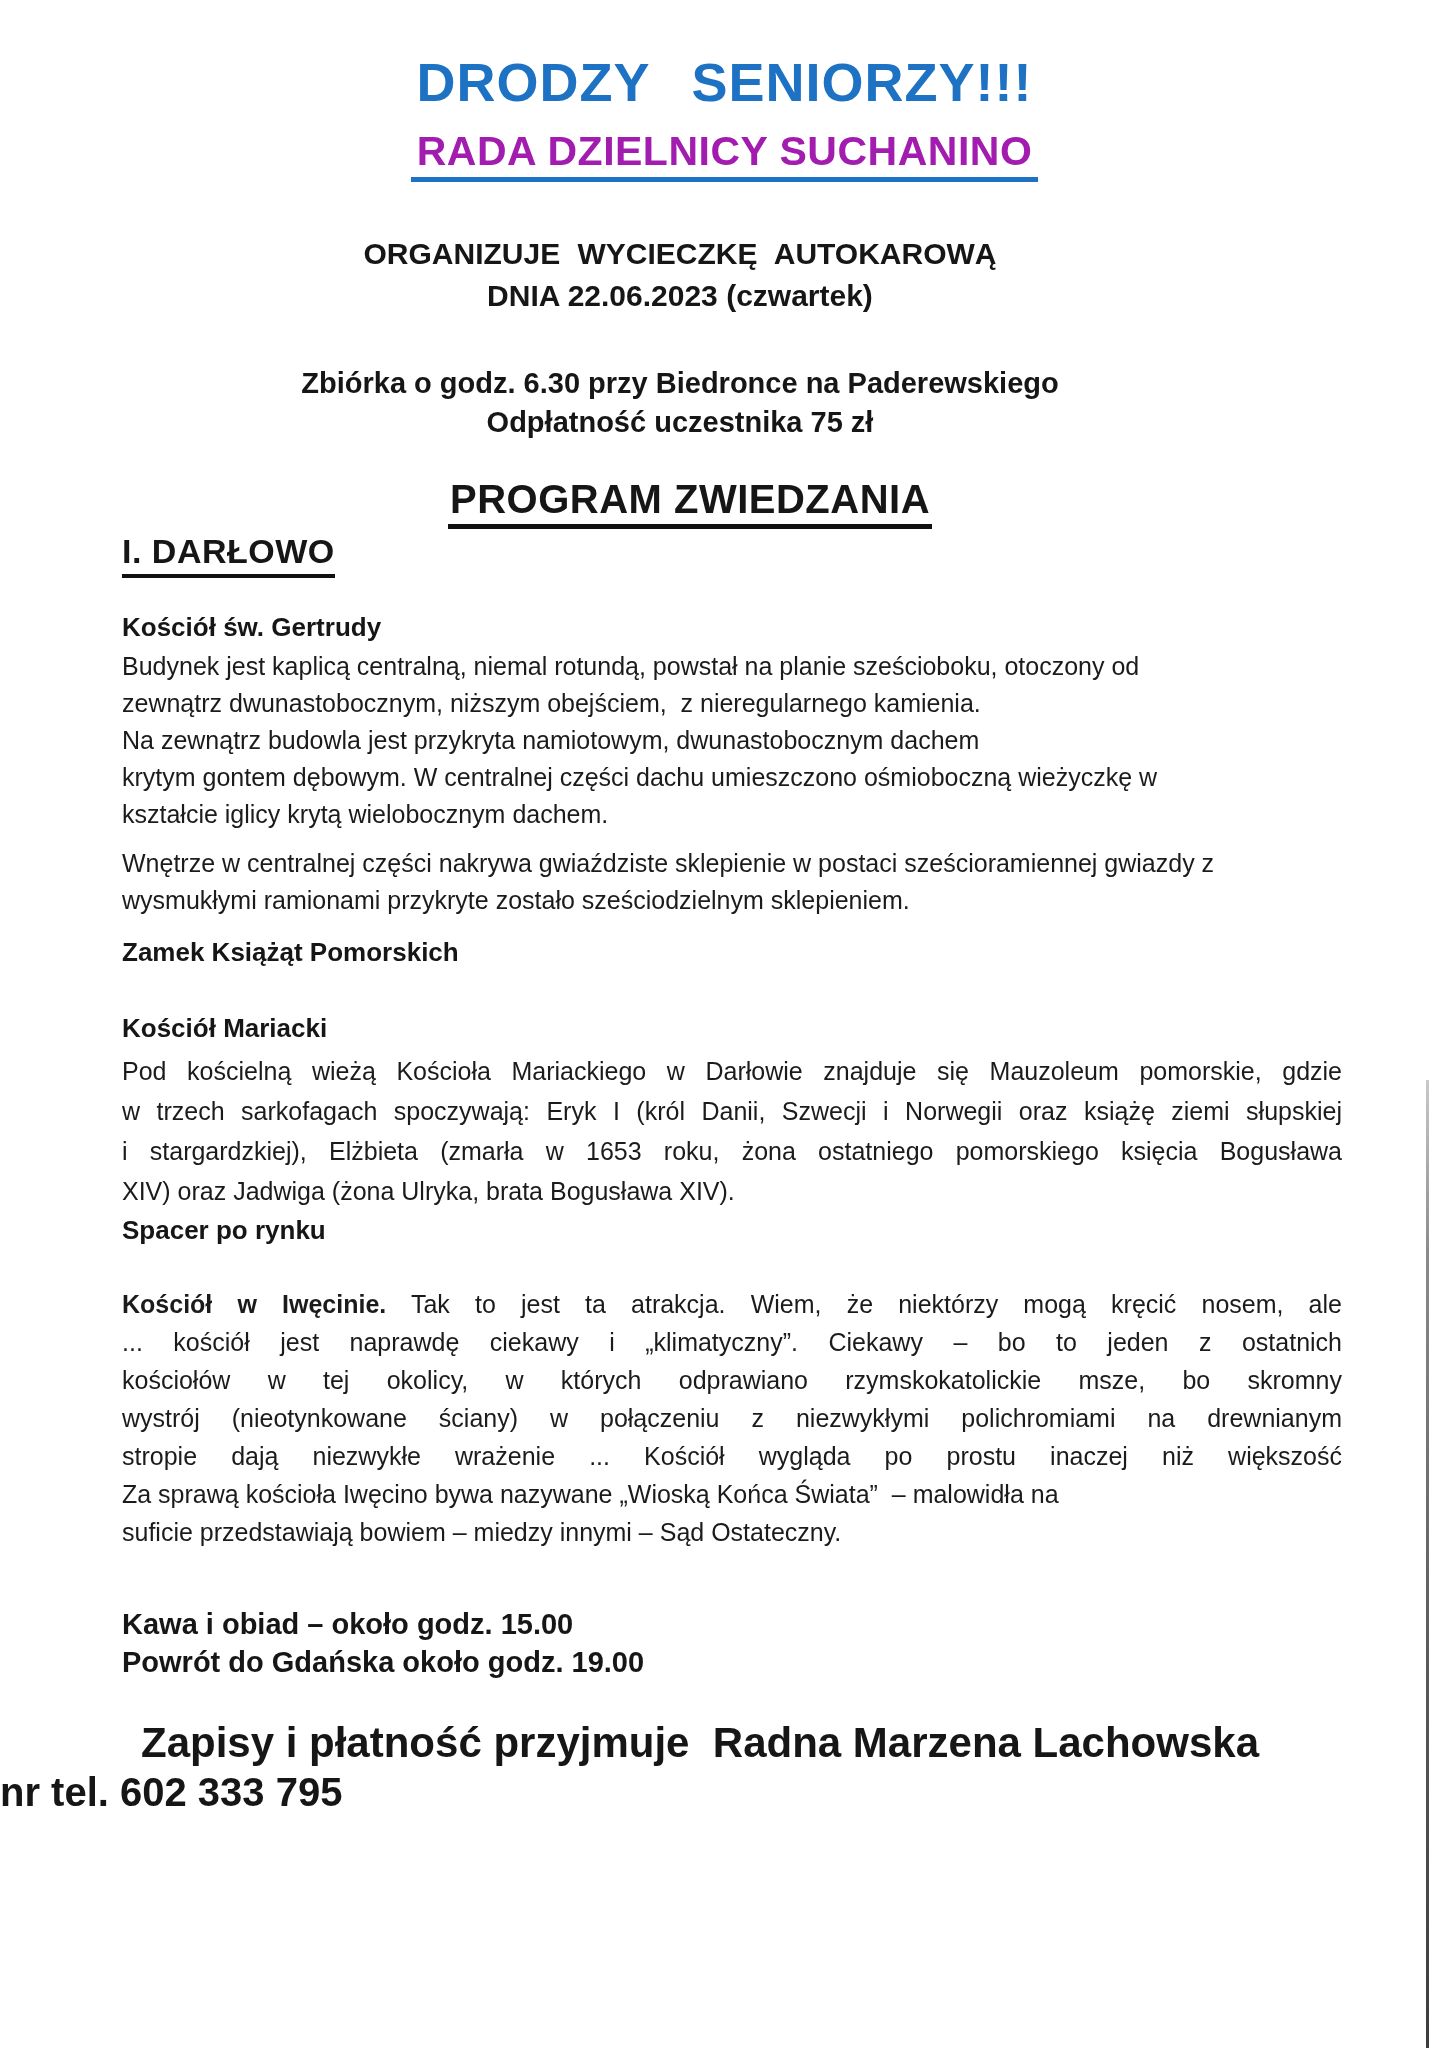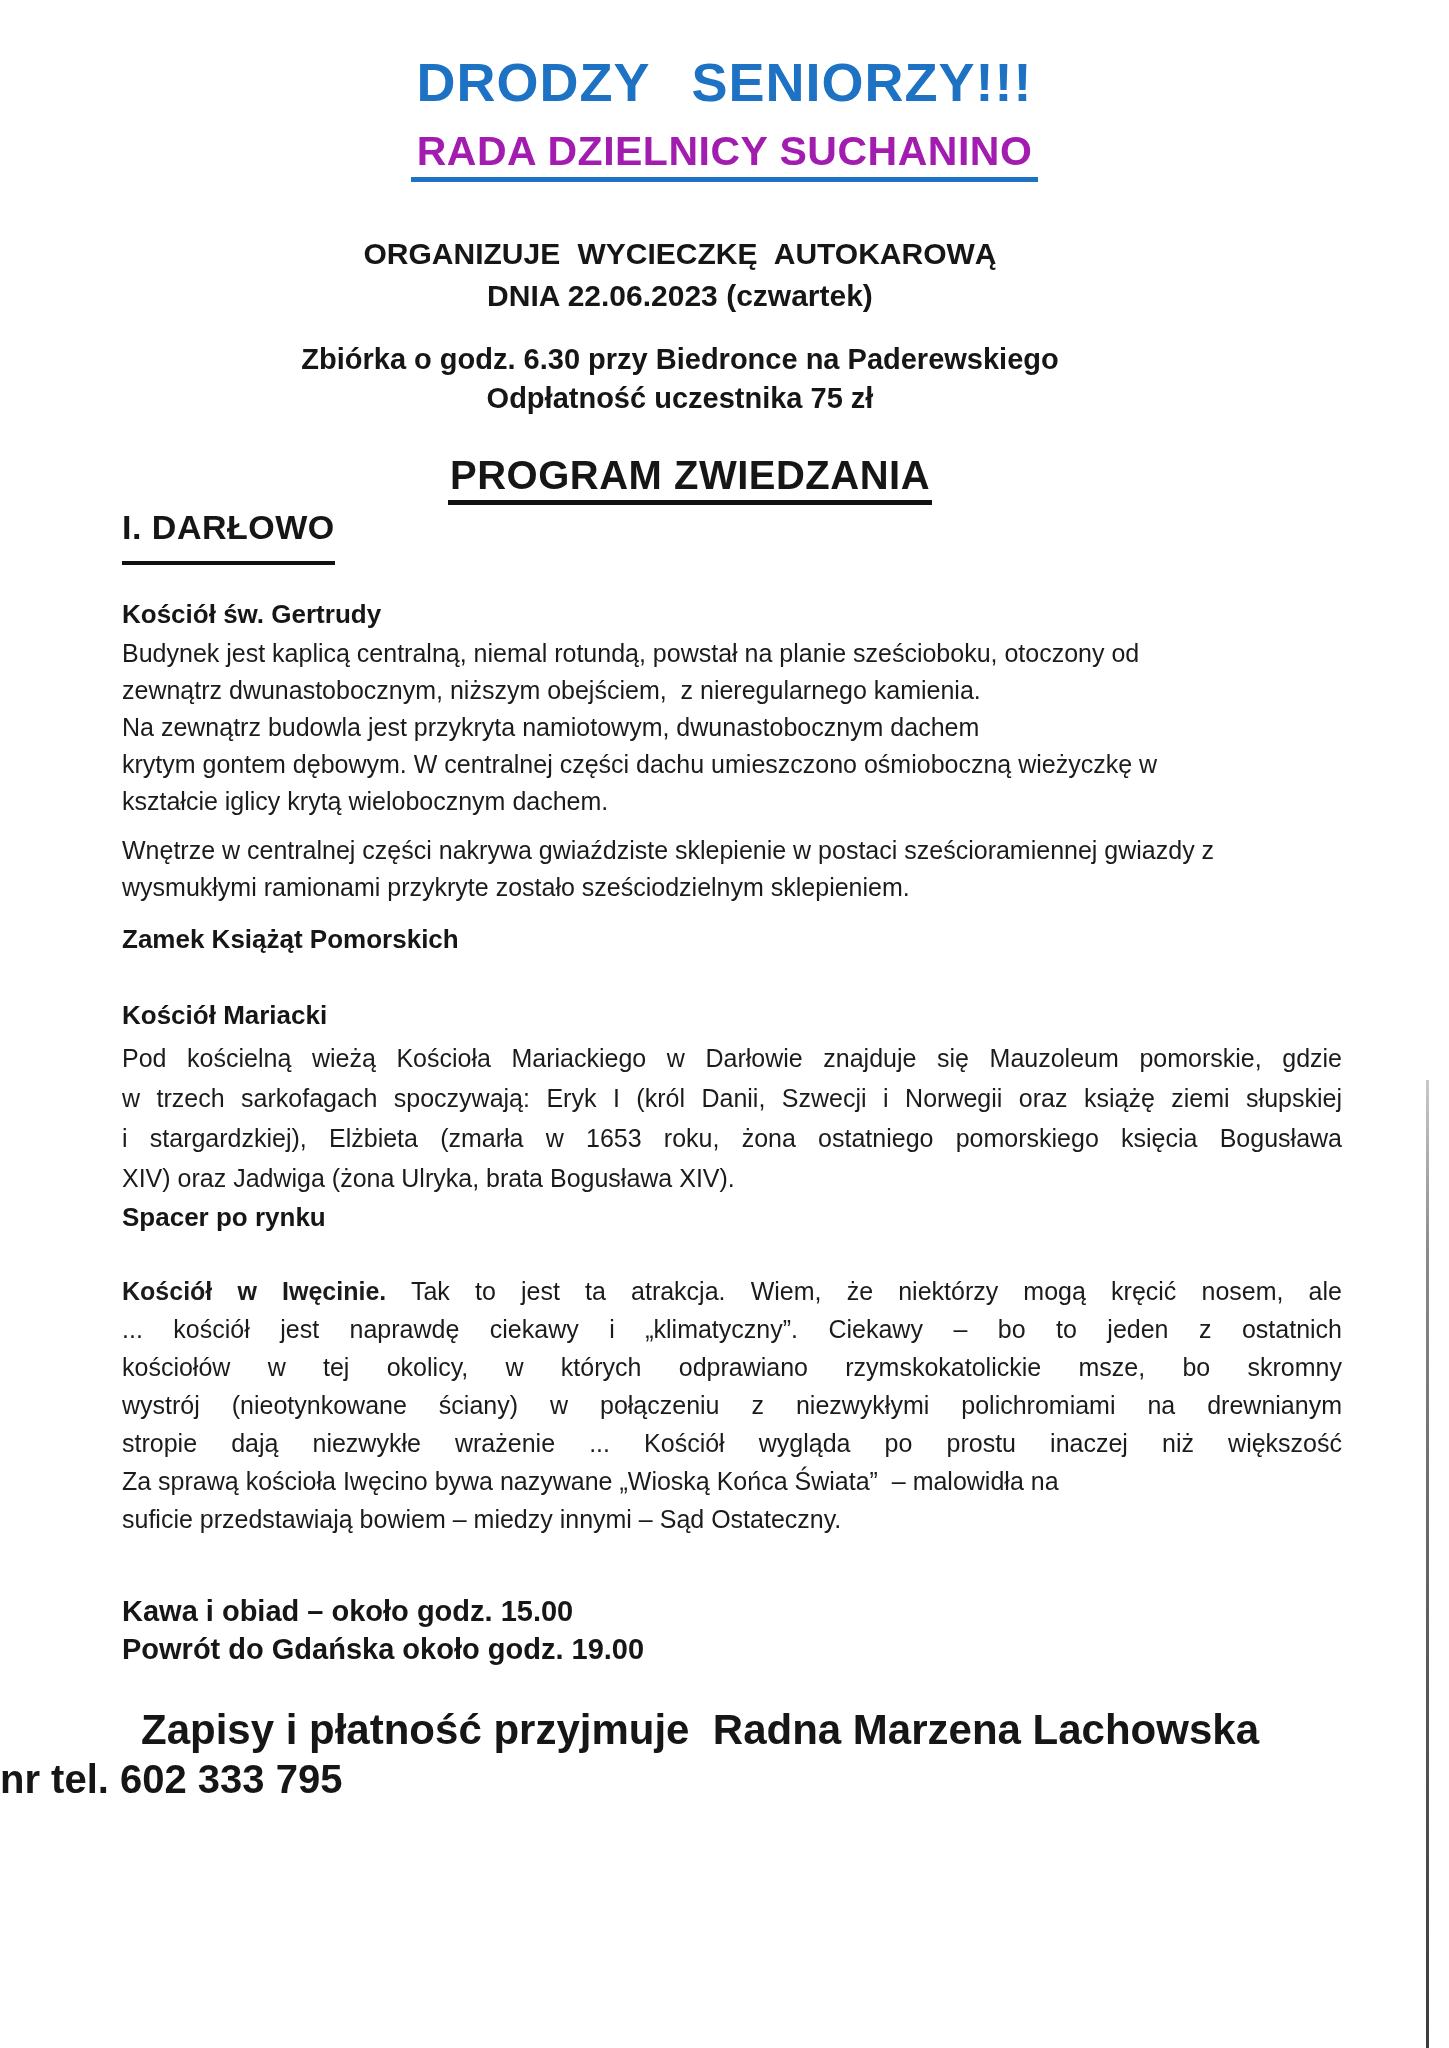--- a/index.html
+++ b/index.html
@@ -19,35 +19,35 @@
   .h2wrap{text-align:center;margin-top:16px;}
   .h2{
     display:inline-block;font-size:41px;line-height:46px;font-weight:700;
     color:#a21caf;border-bottom:5px solid #1d72c4;padding:0 6px 3px 6px;
     letter-spacing:0.5px;
   }
 
   .center-col{width:1360px;text-align:center;}
   .org1{margin-top:54px;font-size:30px;line-height:36px;font-weight:700;word-spacing:9px;}
   .org2{margin-top:6px;font-size:30px;line-height:36px;font-weight:700;}
-  .meet1{margin-top:28px;font-size:29px;line-height:35px;font-weight:700;}
+  .meet1{margin-top:52px;font-size:29px;line-height:35px;font-weight:700;}
   .meet2{margin-top:4px;font-size:29px;line-height:35px;font-weight:700;}
 
   .programwrap{text-align:center;margin-top:36px;width:1360px;}
   .program{
     display:inline-block;font-size:40px;line-height:46px;font-weight:700;
     border-bottom:5px solid #111;padding:0 2px 2px 2px;letter-spacing:0.5px;margin-left:20px;
   }
 
   
   .col{margin-left:122px;width:1220px;}
 
   .secheading{
     display:inline-block;font-size:34px;line-height:40px;font-weight:700;
-    border-bottom:4px solid #111;padding-bottom:14px;letter-spacing:0.5px;
+    border-bottom:4px solid #111;padding-bottom:3px;letter-spacing:0.5px;
   }
   .dar-heading{margin-top:2px;}
   .iw-heading{margin-top:60px;}
 
   .subbold{font-size:26px;line-height:34px;font-weight:700;}
   .gertrudy-title{margin-top:32px;}
   .zamek-title{margin-top:16px;}
   .mariacki-title{margin-top:42px;}
   .spacer-title{margin-top:2px;}
 

